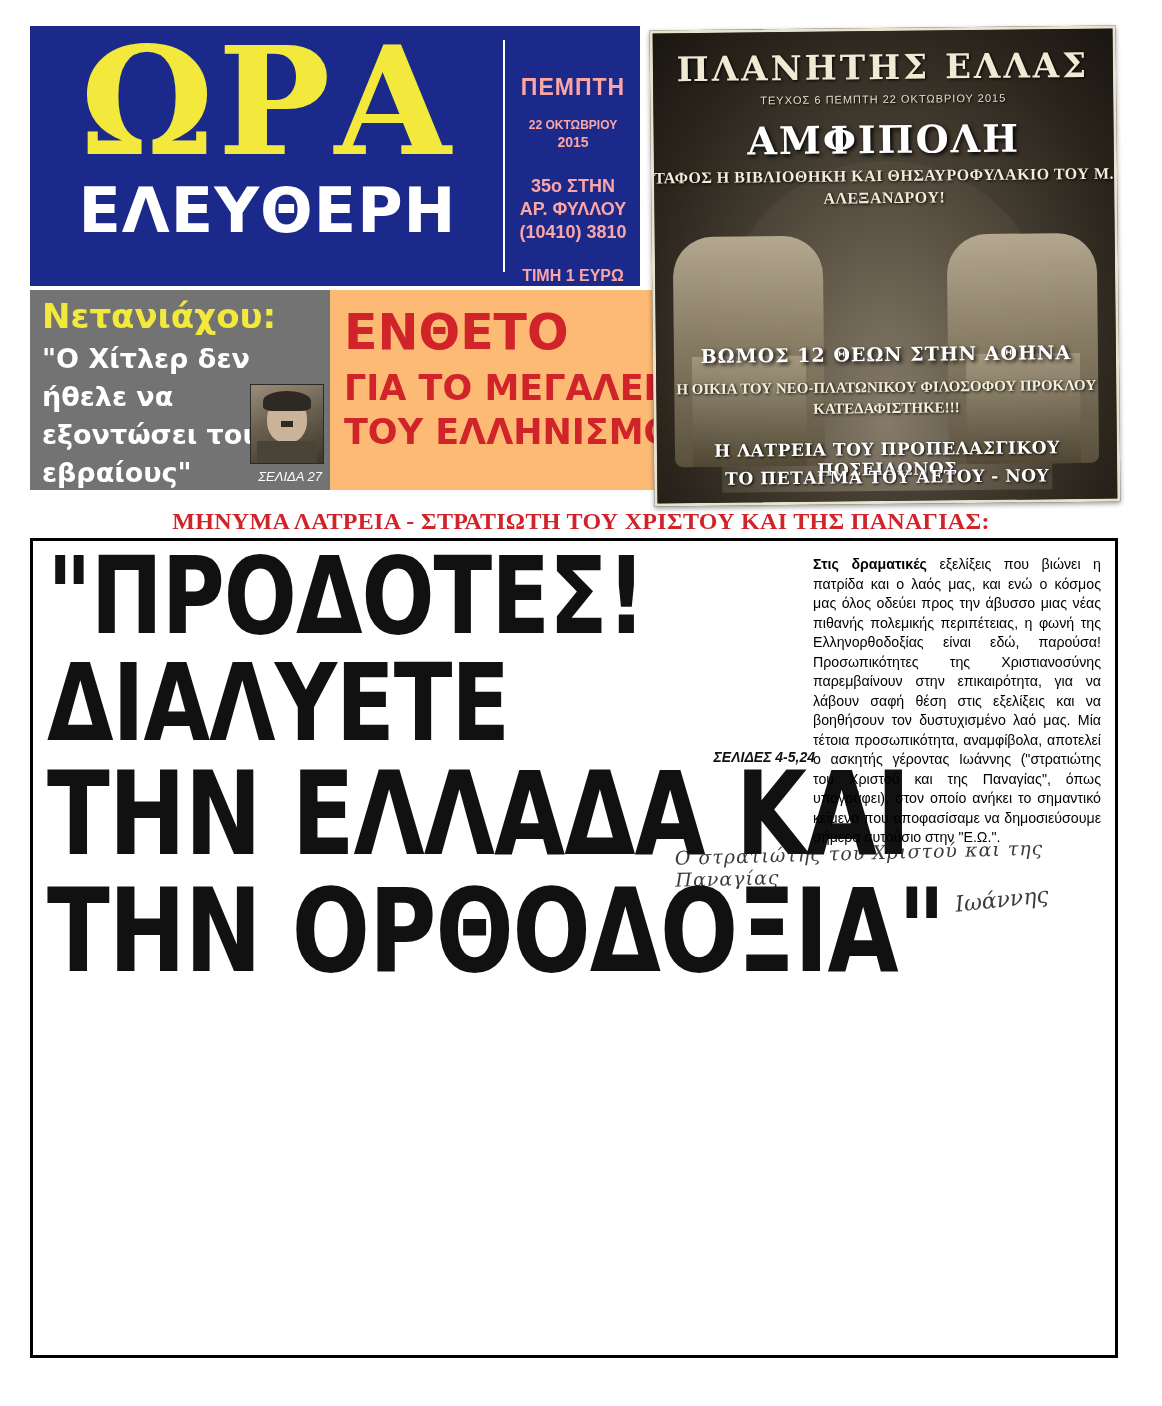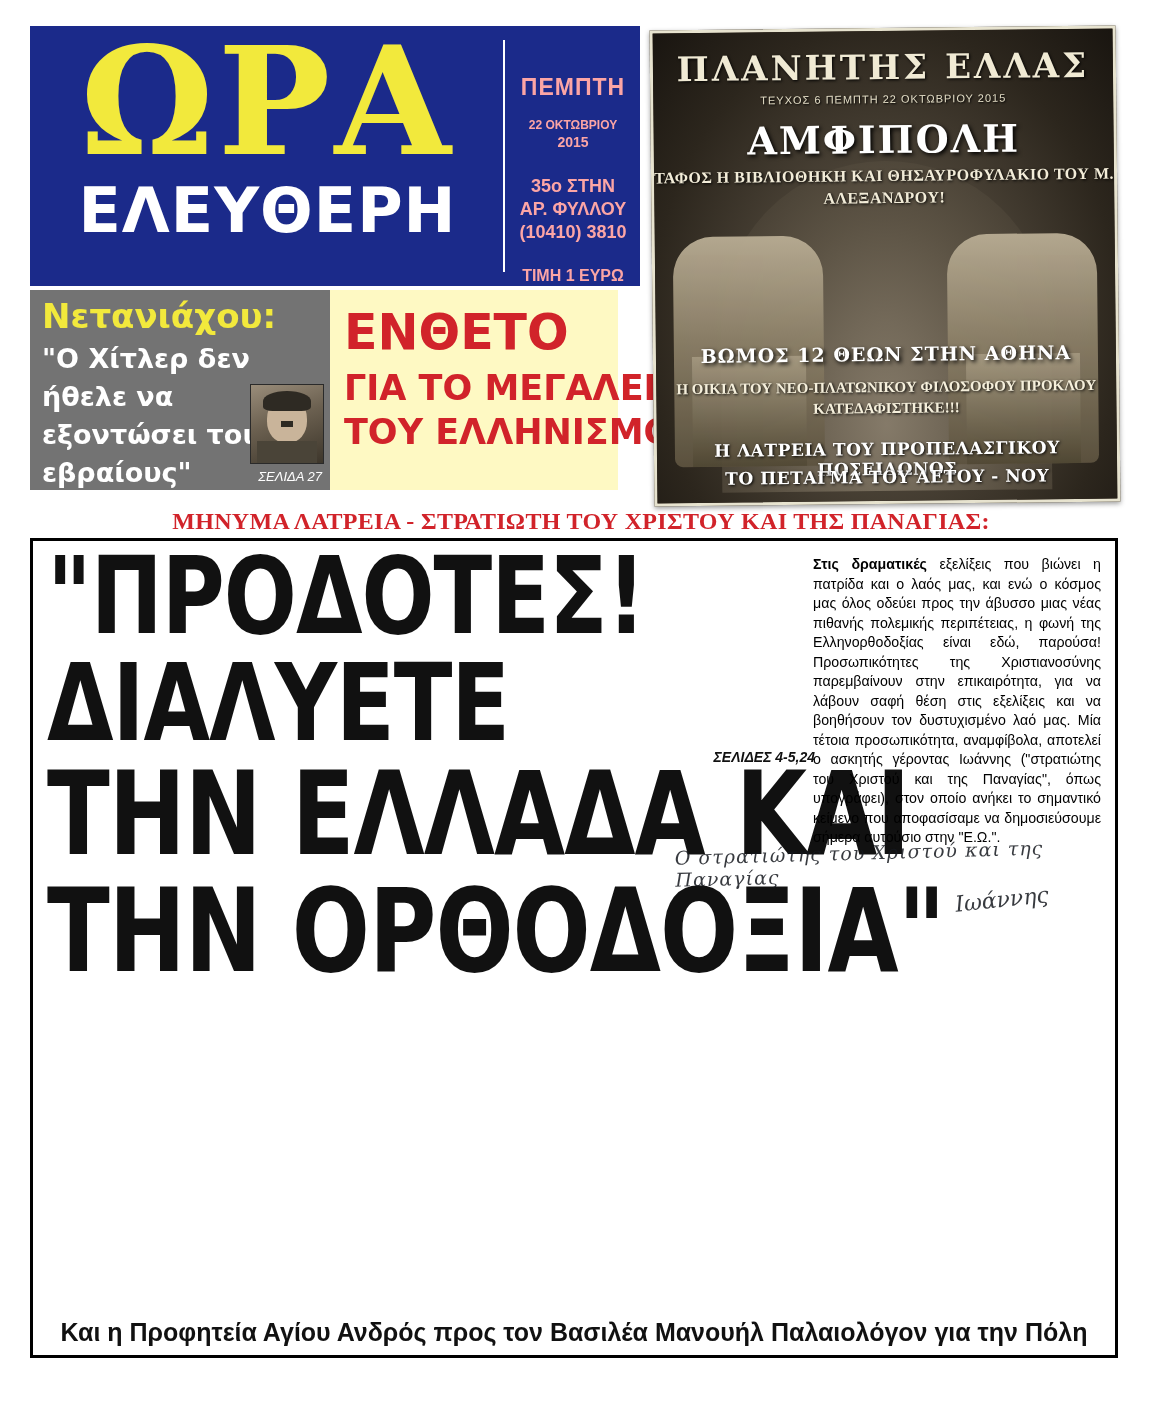--- a/index.html
+++ b/index.html
@@ -163,21 +163,22 @@
     color: #ffffff;
   }
 
   
   #entheto-box {
     position: absolute;
     left: 330px;
     top: 290px;
     width: 288px;
     height: 200px;
-    background: #fef9c3;
+    background: #fdba74;
+    padding-left: 41px;
   }
   #entheto-box .l1 {
     position: absolute;
     left: 14px;
     top: 14px;
     font-family: "DejaVu Sans", sans-serif;
     font-weight: bold;
     font-size: 49px;
     color: #d1232a;
     letter-spacing: 0px;
@@ -514,14 +515,13 @@
 
   <div id="article-col">
     <b>Στις δραματικές</b><span> εξελίξεις που βιώνει η πατρίδα και ο λαός μας, και ενώ ο κόσμος μας όλος οδεύει προς την άβυσσο μιας νέας πιθανής πολεμικής περιπέτειας, η φωνή της Ελληνορθοδοξίας είναι εδώ, παρούσα! Προσωπικότητες της Χριστιανοσύνης παρεμβαίνουν στην επικαιρότητα, για να λάβουν σαφή θέση στις εξελίξεις και να βοηθήσουν τον δυστυχισμένο λαό μας. Μία τέτοια προσωπικότητα, αναμφίβολα, αποτελεί ο ασκητής γέροντας Ιωάννης ("στρατιώτης του Χριστού και της Παναγίας", όπως υπογράφει), στον οποίο ανήκει το σημαντικό κείμενο που αποφασίσαμε να δημοσιεύσουμε σήμερα αυτούσιο στην "Ε.Ω.".</span>
   </div>
 
   <div id="article-pages">ΣΕΛΙΔΕΣ 4-5,24</div>
 
   <div id="signature-line">Ο στρατιώτης του Χριστού και της Παναγίας</div>
   <div id="signature-name">Ιωάννης</div>
 
-  <div id="subhead">Και η Προφητεία Αγίου Ανδρός προς τον Βασιλέα Μανουήλ Παλαιολόγον για την Πόλη</div>
 </div>
 
 </body></html>

